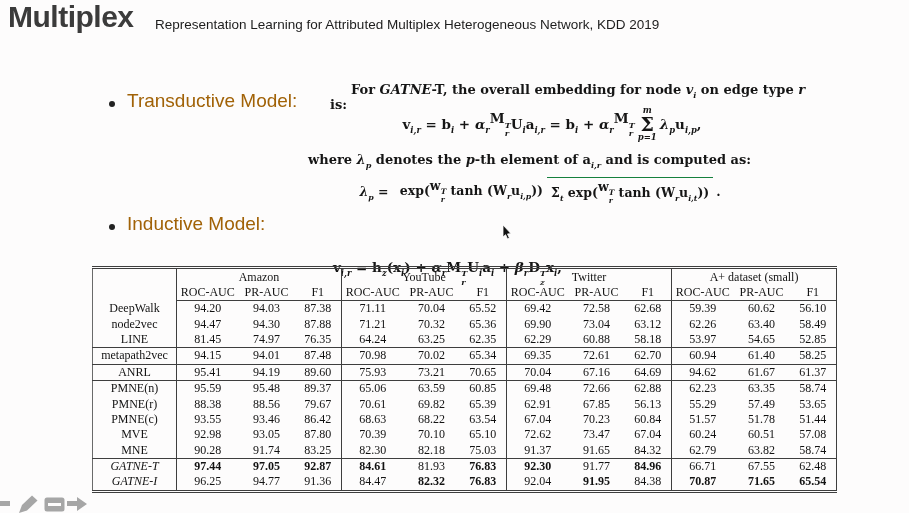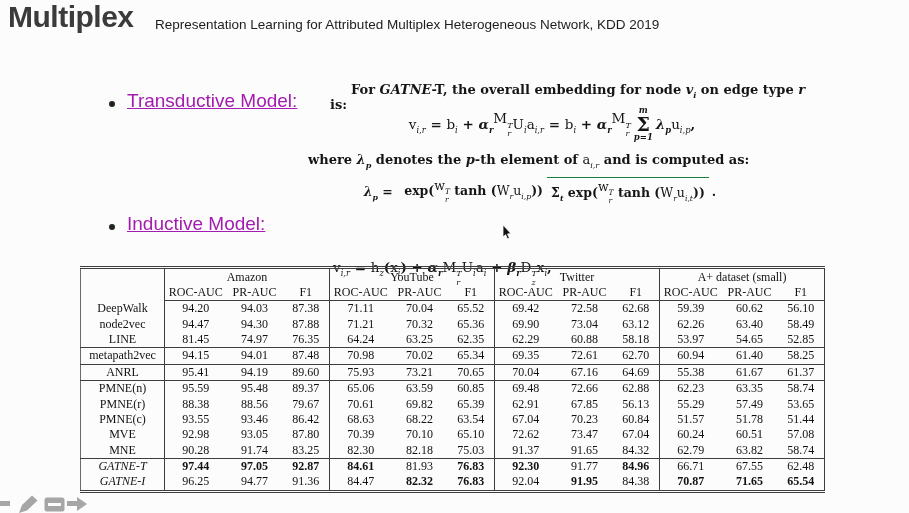--- a/index.html
+++ b/index.html
@@ -6,45 +6,45 @@
   body{
     width:909px;height:513px;position:relative;overflow:hidden;
     background:#fdfcfc;color:#1b1b1b;
     font-family:"Liberation Sans",sans-serif;
   }
   .abs{position:absolute;}
   
   .slide-title{left:8px;top:0px;font-size:30px;font-weight:700;color:#3b3b3b;letter-spacing:-0.5px;}
   .slide-subtitle{left:155px;top:17px;font-size:13.5px;color:#1d1d1d;}
   .bullet-dot{width:6px;height:6px;border-radius:50%;background:#222;}
-  .bullet-label{font-size:19px;color:#a21caf;text-decoration:underline;}
+  .bullet-label{font-size:19px;color:#a16207;}
   
   .math{font-family:"DejaVu Serif","Liberation Serif",serif;color:#151515;}
   .tk{white-space:pre;}
   .tk.i{font-style:italic;}
-  .tk.b{font-weight:normal;}
+  .tk.b{font-weight:bold;}
   .tk sub,.tk sup{font-size:0.62em;font-style:italic;line-height:0;}
   .ss{display:inline-flex;flex-direction:column;font-size:0.6em;line-height:1.05;vertical-align:-0.55em;font-style:italic;text-align:left;}
   .mrow{display:flex;align-items:center;}
   .bigop{display:inline-flex;flex-direction:column;align-items:center;line-height:1;margin:0 3px;}
   .bigop .lim{font-size:8.5px;font-style:italic;line-height:1;}
   .bigop .op{font-size:19px;line-height:0.95;font-style:normal;}
   .frac{display:inline-flex;align-items:center;margin:0 3px;}
   .frac .num{padding:0 4px 1px;}
   .frac .den{border-top:1px solid #15803d;padding:1px 4px 0;}
   .note-text{left:330px;top:82px;width:450px;font-size:13px;font-weight:600;line-height:15px;}
   .note-text .l1{text-indent:21px;}
   .formula-overall{left:352px;top:103px;width:400px;height:42px;justify-content:center;font-size:13.5px;font-weight:600;}
   .where-text{left:308px;top:152px;font-size:13px;font-weight:600;text-align:right;}
   .formula-lambda{left:395px;top:169px;width:290px;height:44px;justify-content:center;font-size:12.5px;font-weight:600;}
   .formula-inductive{left:333px;top:219px;font-size:13.5px;font-weight:600;margin-top:40px;}
   
   :root{--line:#3e3e3e;}
   .results{
-    left:80px;top:266px;
+    left:92px;top:266px;
     border-collapse:collapse;table-layout:fixed;width:744px;
     font-family:"Liberation Serif","DejaVu Serif",serif;font-size:12px;color:#121212;
     border-top:3px double var(--line);border-bottom:3px double var(--line);
     border-left:1px solid #6a6a6a;border-right:1px solid var(--line);border-radius:15px;
   }
   .results th,.results td{padding:0 2px;text-align:center;font-weight:normal;overflow:hidden;}
   .results thead th{line-height:15px;height:16px;}
   #metric-row th{border-bottom:1px solid var(--line);height:15px;}
   .results tbody td{height:15.4px;line-height:15px;}
   .results .gstart{border-left:1px solid var(--line);}
@@ -234,21 +234,21 @@
         <td class="lbl">ANRL</td>
         <td class="gstart">95.41</td>
         <td>94.19</td>
         <td>89.60</td>
         <td class="gstart">75.93</td>
         <td>73.21</td>
         <td>70.65</td>
         <td class="gstart">70.04</td>
         <td>67.16</td>
         <td>64.69</td>
-        <td class="gstart">55.38</td>
+        <td class="gstart">94.62</td>
         <td>61.67</td>
         <td>61.37</td>
       </tr>
       <tr>
         <td class="lbl">PMNE(n)</td>
         <td class="gstart">95.59</td>
         <td>95.48</td>
         <td>89.37</td>
         <td class="gstart">65.06</td>
         <td>63.59</td>

